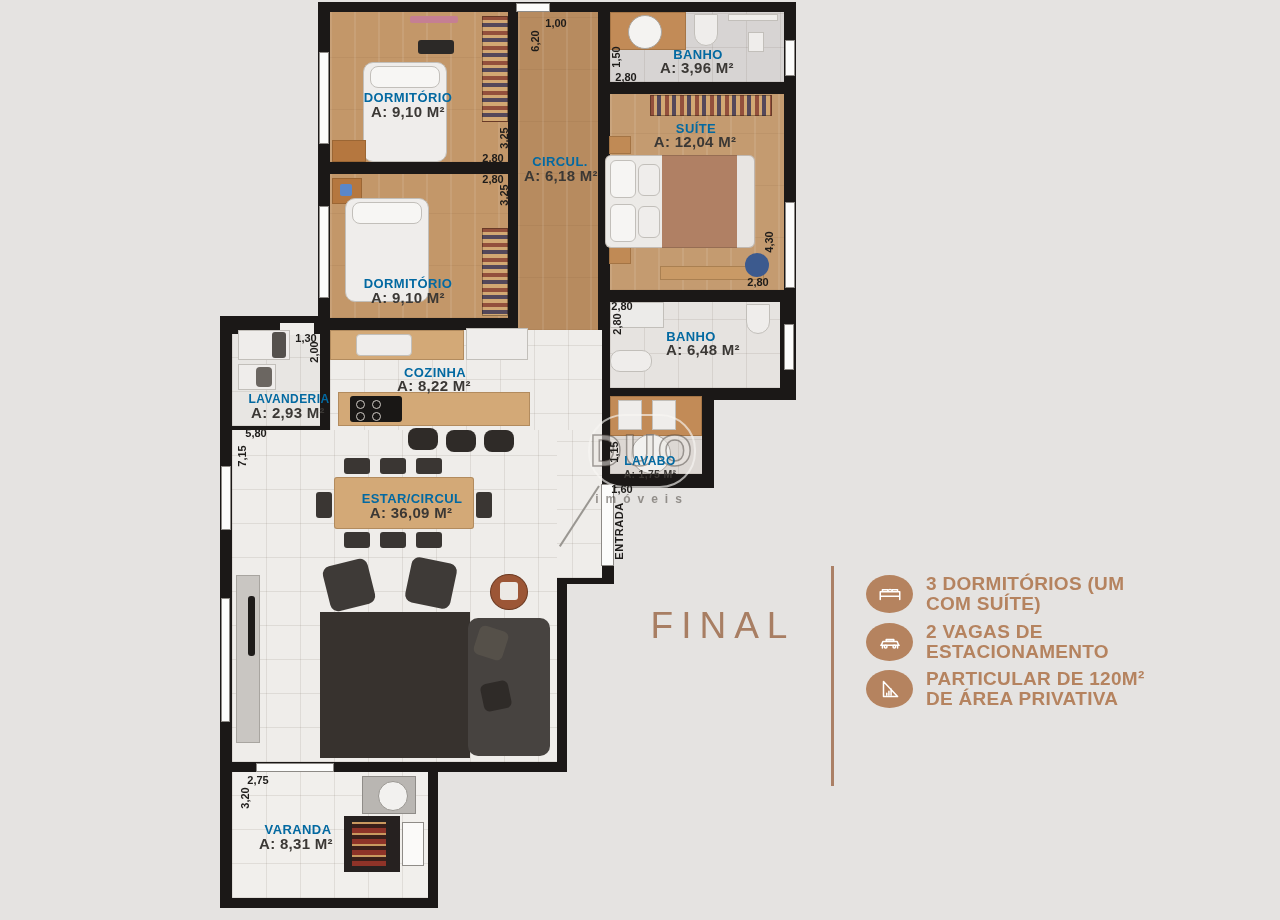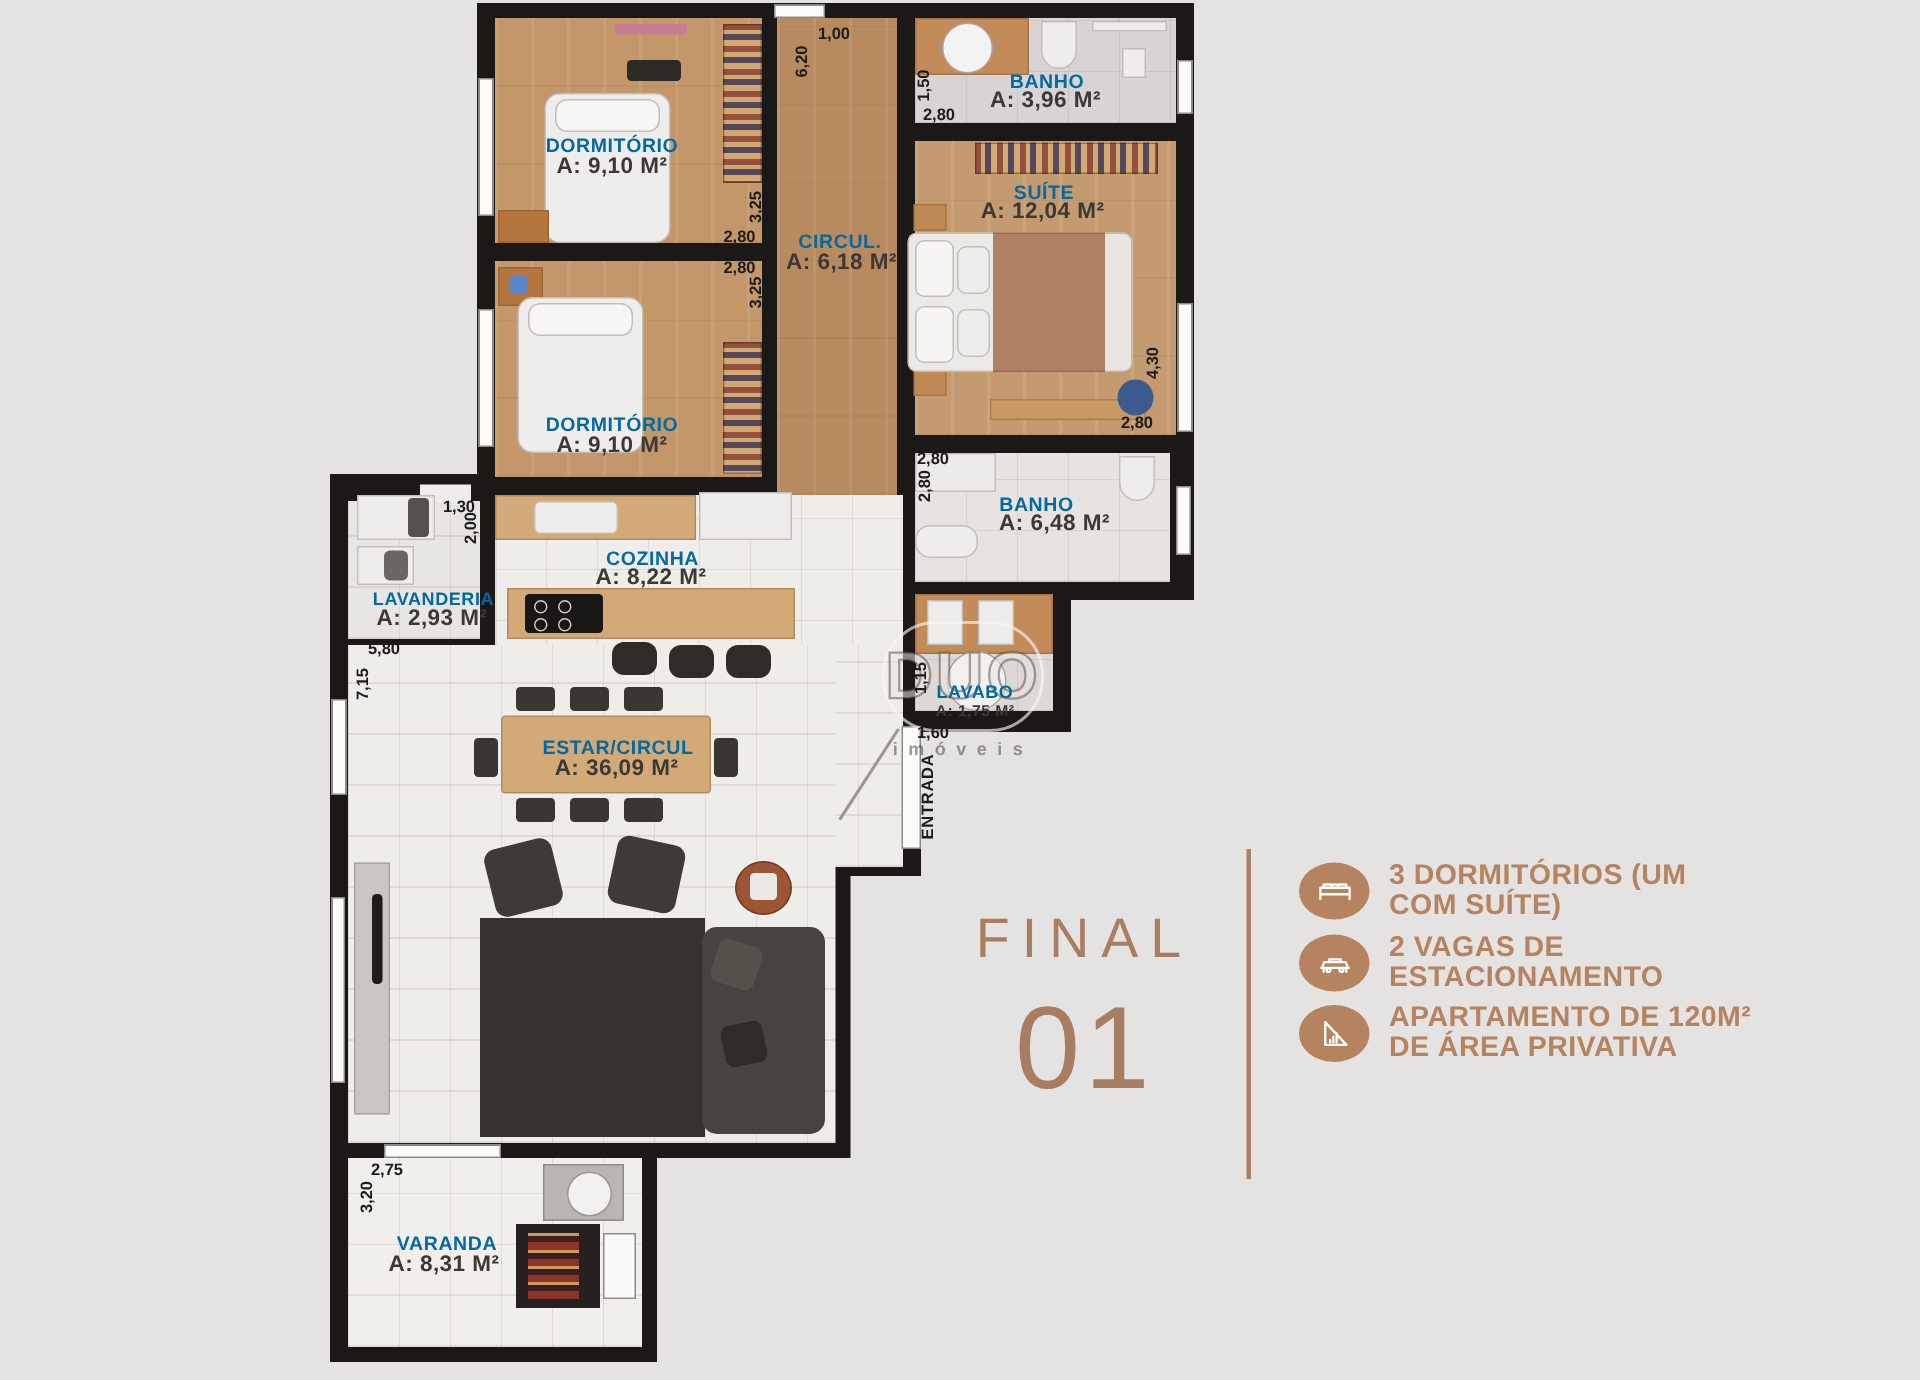--- a/index.html
+++ b/index.html
@@ -233,21 +233,20 @@
   <div class="entr" style="left:619px;top:531px;">ENTRADA</div>
 
   <div class="wm" style="left:588px;top:414px;">
     <div class="pill">
       <span class="duo">DUO</span>
     </div>
     <div class="imv">imóveis</div>
   </div>
 
   <div class="final-title" style="left:723px;top:626px;">FINAL</div>
-  <div class="final-number" style="left:723px;top:699px;">01</div>
   <div class="divider" style="left:831px;top:566px;width:3px;height:220px;"></div>
 
   <div class="feature" style="left:866px;top:574px;">
     <div class="f-icon">
       <svg viewBox="0 0 24 24" fill="none" stroke="#ffffff" stroke-width="1.4" stroke-linecap="round" stroke-linejoin="round">
         <path d="M3 17v-7h18v7 M3 14h18 M5 10V8h5v2 M14 10V8h5v2 M10 9c.6-1.4 3.4-1.4 4 0"></path>
       </svg>
     </div>
     <div class="f-text">
       <div>3 DORMITÓRIOS (UM</div>
@@ -269,19 +268,19 @@
     </div>
   </div>
 
   <div class="feature" style="left:866px;top:669px;">
     <div class="f-icon">
       <svg viewBox="0 0 24 24" fill="none" stroke="#ffffff" stroke-width="1.4" stroke-linecap="round" stroke-linejoin="round">
         <path d="M6 19V5l13 14H6z M9 16v1.5 M11 14v3.5 M13 12v5.5"></path>
       </svg>
     </div>
     <div class="f-text">
-      <div>APARTAMENTO DE 120M²</div>
+      <div>PARTICULAR DE 120M²</div>
       <div>DE ÁREA PRIVATIVA</div>
     </div>
   </div>
 
 
 </div>
 
 </body></html>

